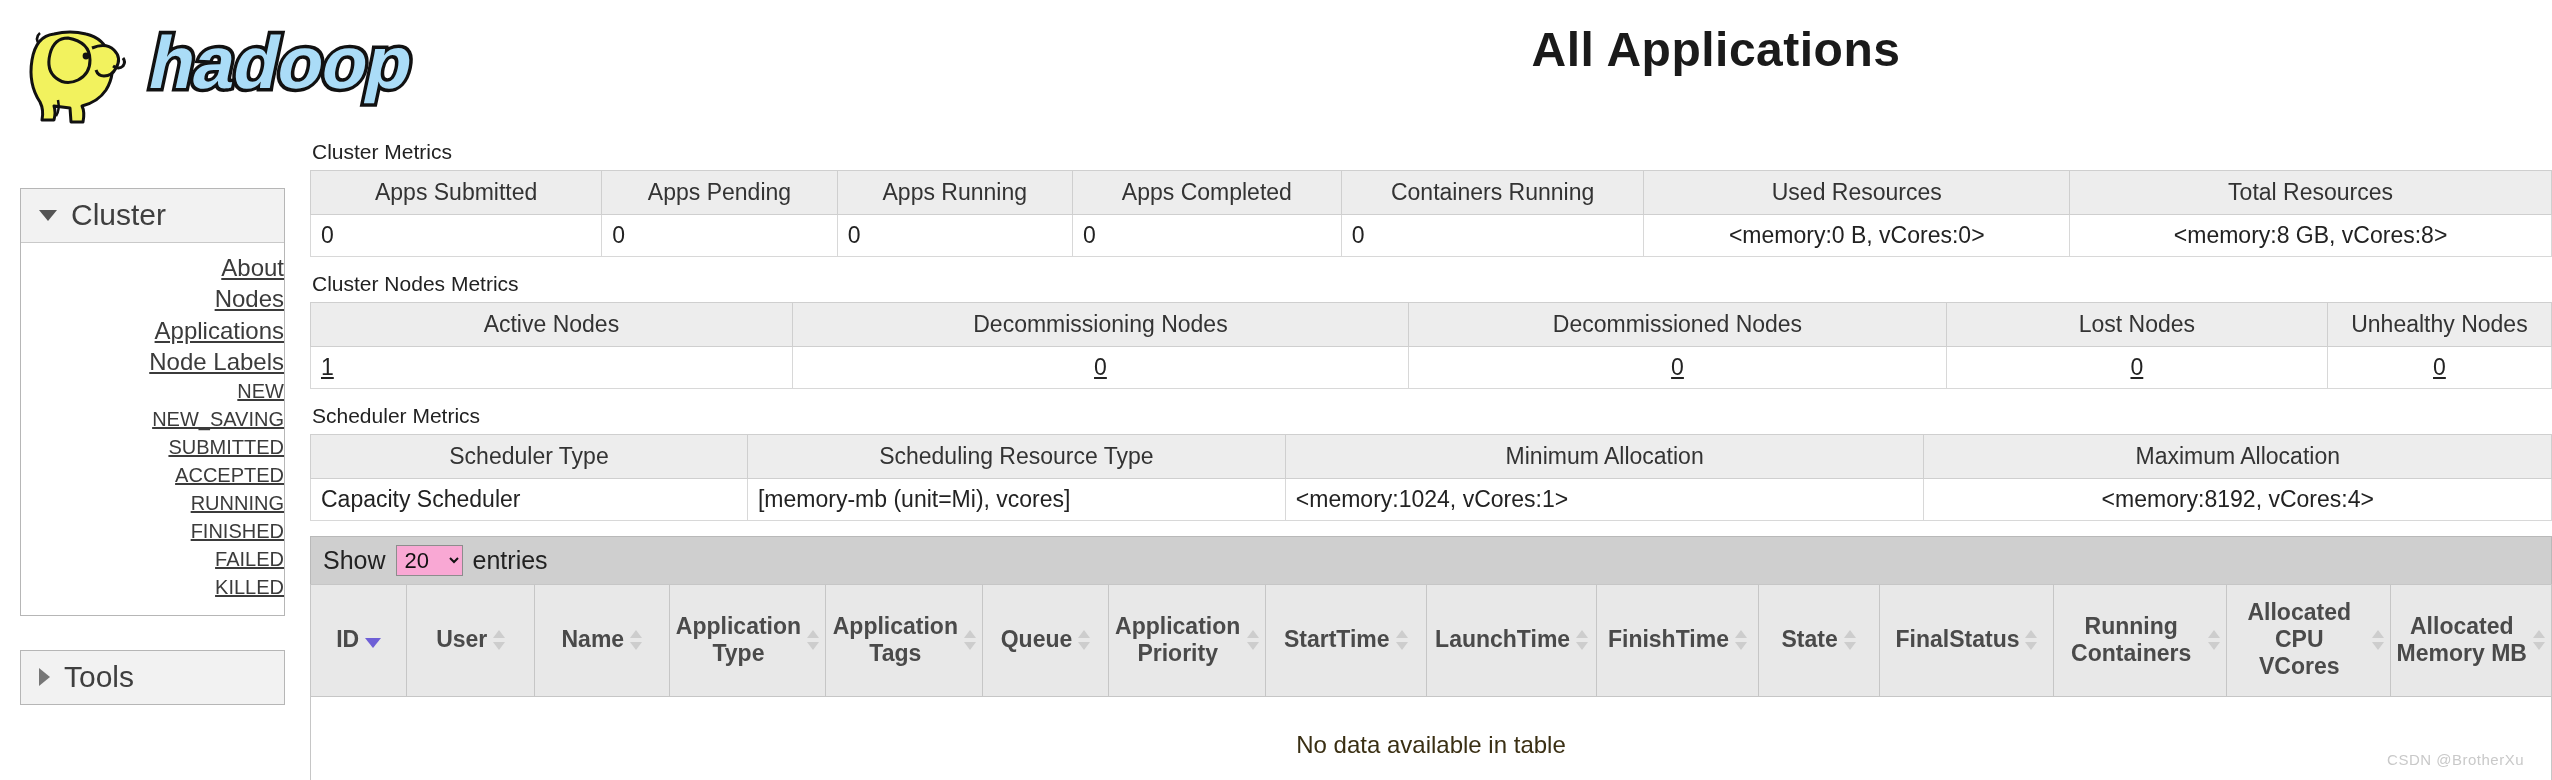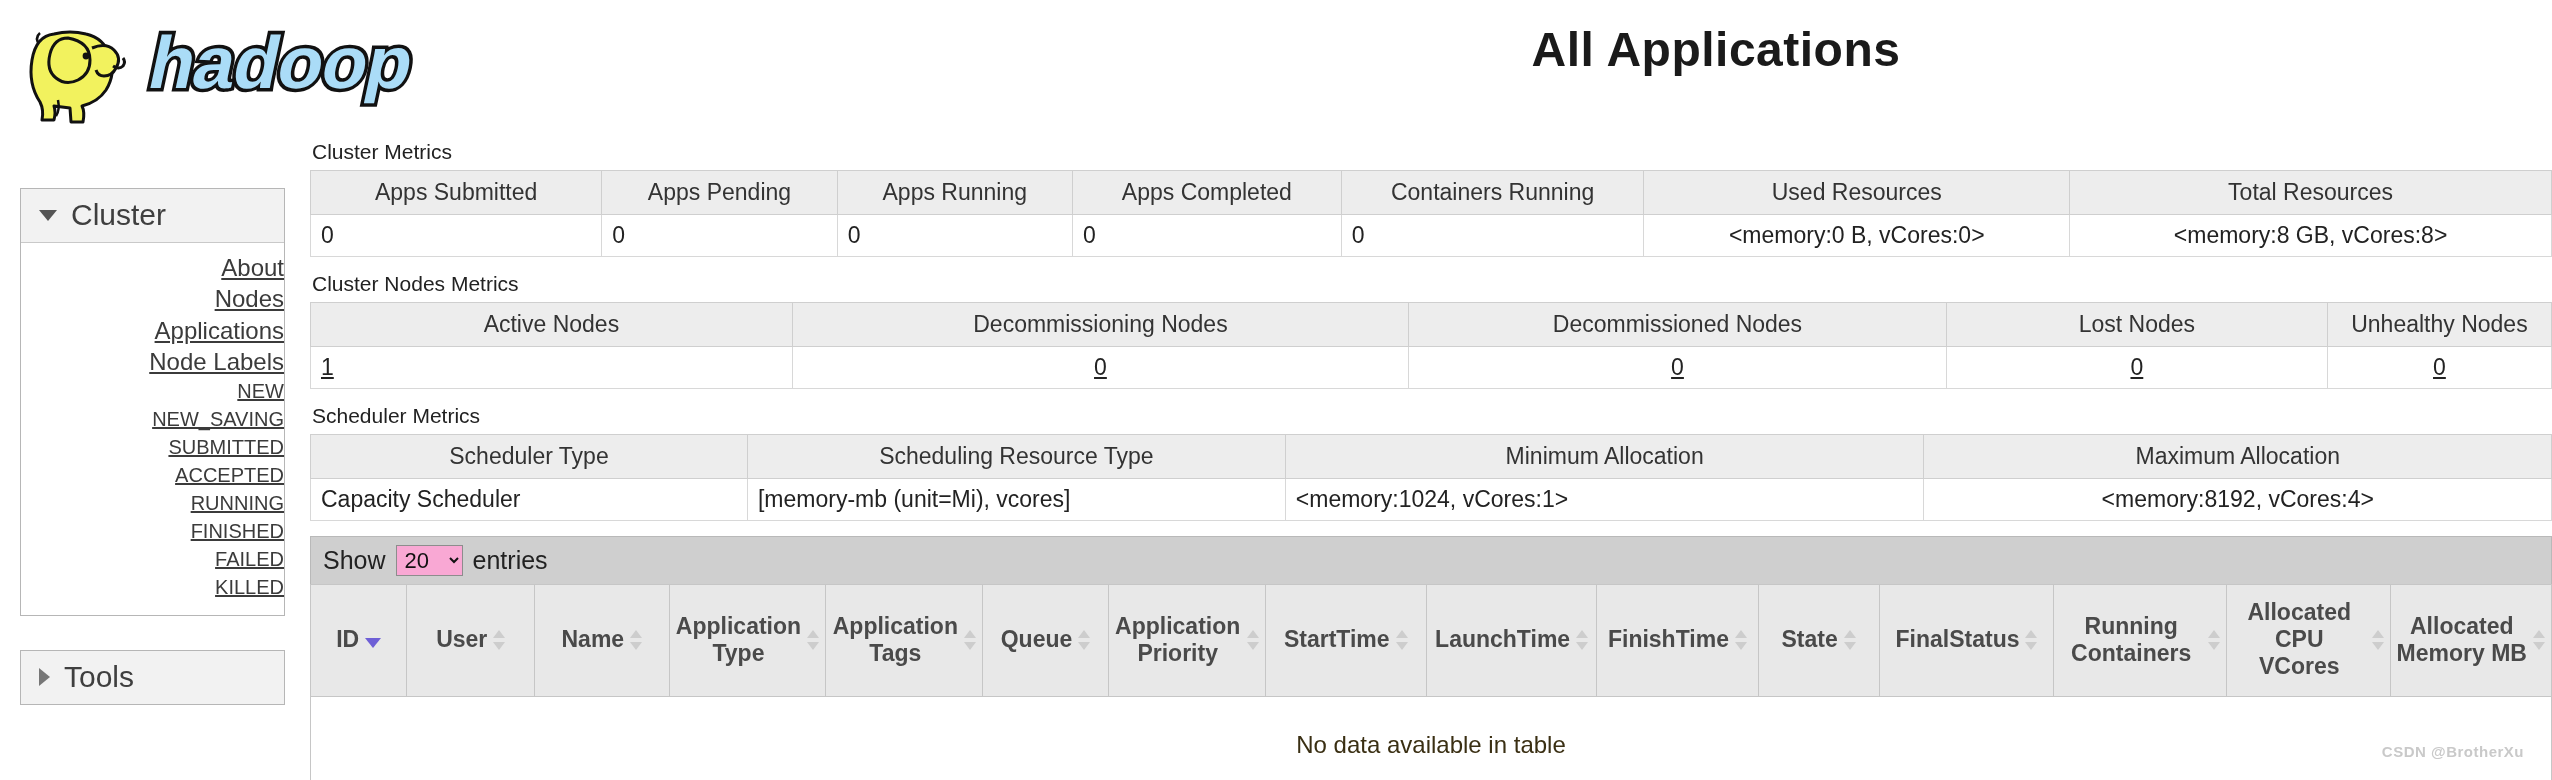--- a/index.html
+++ b/index.html
@@ -90,22 +90,22 @@
   }
   .sort-both::before { top:1px; border-bottom:8px solid #cdcdcd; }
   .sort-both::after { bottom:1px; border-top:8px solid #cdcdcd; }
   .sort-desc { width:0;height:0;border-left:8px solid transparent;border-right:8px solid transparent;
     border-top:10px solid #6e5fd6; display:inline-block; flex:none; margin-top:6px; }
   td.empty-row {
     border: 1px solid #c6c6c6; background: #fff; color: #3a2f13;
     font-size: 24px; text-align: center; padding: 34px 0; font-weight: normal;
   }
   #watermark {
-    position: absolute; right: 28px; bottom: 20px;
-    font-size: 15px; color: #c9c9c9; letter-spacing: .5px; font-weight: bold;
+    position: absolute; right: 28px; bottom: 12px;
+    font-size: 15px; color: #c9c9c9; letter-spacing: .5px;
   }
 </style>
 </head>
 <body>
 
 <div id="page">
 
   <div id="header">
     <div id="logo">
       <svg width="450" height="120" viewBox="0 0 450 120">

